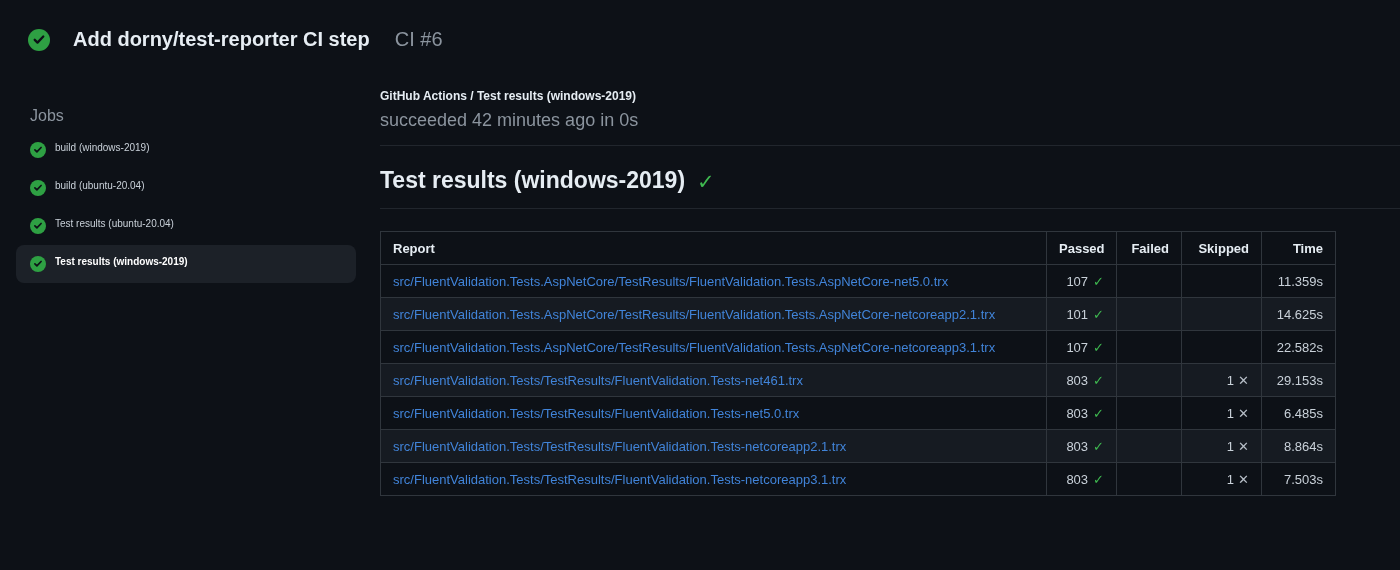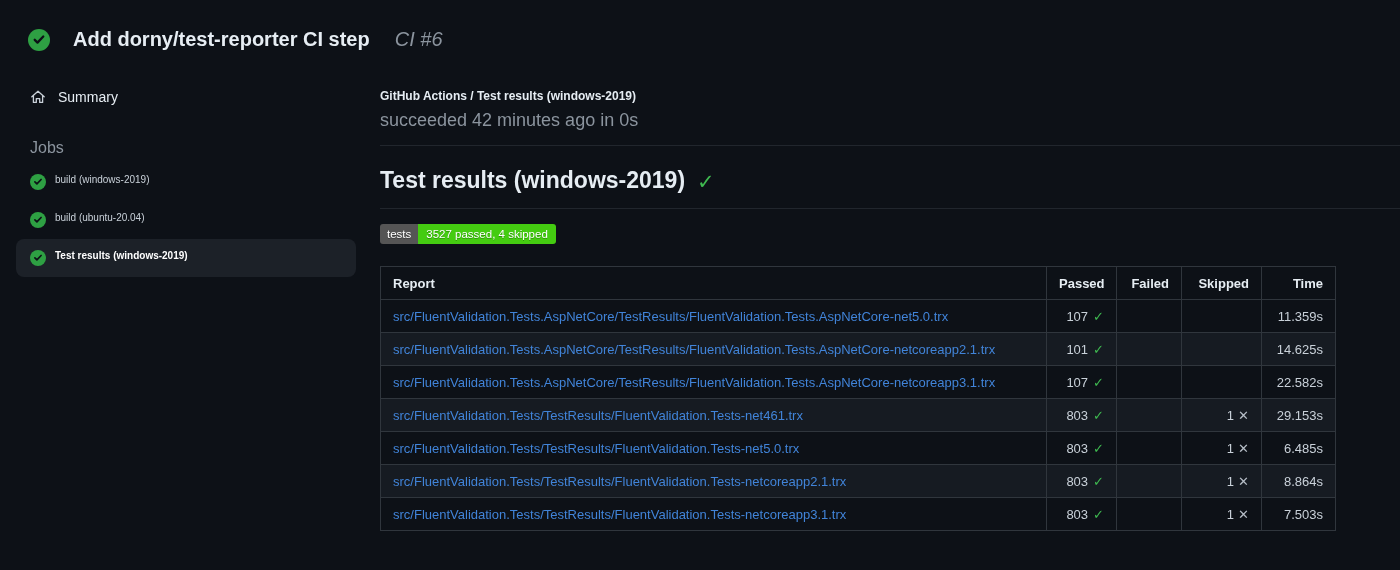--- a/index.html
+++ b/index.html
@@ -25,21 +25,21 @@
     font-family:"Liberation Sans","DejaVu Sans",sans-serif;
     color:var(--text-body);
   }
   
   .run-header{
     display:flex;align-items:center;gap:23px;
     padding:28px 2px 0 28px;
   }
   .run-header .status-icon svg{display:block;}
   .run-title{font-size:20px;font-weight:700;color:var(--text);}
-  .run-ref{font-size:20px;font-weight:400;color:var(--text-muted);margin-left:2px;font-style:italic;}
+  .run-ref{font-size:20px;font-weight:400;color:var(--text-muted);margin-left:2px;}
   
   .content{display:flex;margin-top:22px;align-items:flex-start;}
   .sidebar{width:380px;flex-shrink:0;padding:8px 24px 0 16px;}
   .main{flex:1;padding-top:16px;min-width:0;}
   
   .summary-item{
     display:flex;align-items:center;gap:12px;
     padding:8px 14px;border-radius:8px;cursor:pointer;
     font-size:14px;color:var(--text);
   }
@@ -107,43 +107,42 @@
       <path d="M11.1 5.5 L6.9 9.9 L4.9 7.9" stroke="#0d1117" stroke-width="1.7" fill="none" stroke-linecap="round" stroke-linejoin="round"></path>
     </svg>
   </span>
   <span class="run-title">Add dorny/test-reporter CI step</span>
   <span class="run-ref">CI #6</span>
 </div>
 
 <div class="content">
 
   <div class="sidebar">
-    <div class="summary-item">
-      <span>
-        <svg width="16" height="16" viewBox="0 0 16 16">
-          <path d="M1.8 7.7 L8 2.2 L14.2 7.7 M3.4 6.6 V13.4 H6.3 V9.6 H9.7 V13.4 H12.6 V6.6" stroke="#c9d1d9" stroke-width="1.3" fill="none" stroke-linecap="round" stroke-linejoin="round"></path>
-        </svg>
-      </span>
-      <span>Summary</span>
-    </div>
     <div class="jobs-label">Jobs</div>
     <div>
         <div class="job-item">
           <svg width="16" height="16" viewBox="0 0 16 16">
             <circle cx="8" cy="8" r="8" fill="#2ea043"></circle>
             <path d="M11.1 5.5 L6.9 9.9 L4.9 7.9" stroke="#0d1117" stroke-width="1.7" fill="none" stroke-linecap="round" stroke-linejoin="round"></path>
           </svg>
           <span class="job-label">build (windows-2019)</span>
         </div>
         <div class="job-item">
           <svg width="16" height="16" viewBox="0 0 16 16">
             <circle cx="8" cy="8" r="8" fill="#2ea043"></circle>
             <path d="M11.1 5.5 L6.9 9.9 L4.9 7.9" stroke="#0d1117" stroke-width="1.7" fill="none" stroke-linecap="round" stroke-linejoin="round"></path>
           </svg>
           <span class="job-label">build (ubuntu-20.04)</span>
+        </div>
+        <div class="job-item">
+          <svg width="16" height="16" viewBox="0 0 16 16">
+            <circle cx="8" cy="8" r="8" fill="#2ea043"></circle>
+            <path d="M11.1 5.5 L6.9 9.9 L4.9 7.9" stroke="#0d1117" stroke-width="1.7" fill="none" stroke-linecap="round" stroke-linejoin="round"></path>
+          </svg>
+          <span class="job-label">Test results (ubuntu-20.04)</span>
         </div>
         <div class="job-item selected">
           <svg width="16" height="16" viewBox="0 0 16 16">
             <circle cx="8" cy="8" r="8" fill="#2ea043"></circle>
             <path d="M11.1 5.5 L6.9 9.9 L4.9 7.9" stroke="#0d1117" stroke-width="1.7" fill="none" stroke-linecap="round" stroke-linejoin="round"></path>
           </svg>
           <span class="job-label">Test results (windows-2019)</span>
         </div>
       </div>
   </div>
@@ -152,24 +151,20 @@
     <div class="check-name">GitHub Actions / Test results (windows-2019)</div>
     <div class="check-status">succeeded 42 minutes ago in 0s</div>
     <div class="divider"></div>
 
     <div class="report-heading">
       <span>Test results (windows-2019)</span>
       <span class="heading-check">✓</span>
     </div>
     <div class="divider"></div>
 
-    <div class="badge">
-      <span class="badge-label">tests</span>
-      <span class="badge-value">3527 passed, 4 skipped</span>
-    </div>
 
     <table class="results">
       <colgroup>
         <col class="col-report">
           <col class="col-passed">
           <col class="col-failed">
           <col class="col-skipped">
           <col class="col-time">
       </colgroup>
       <thead>

